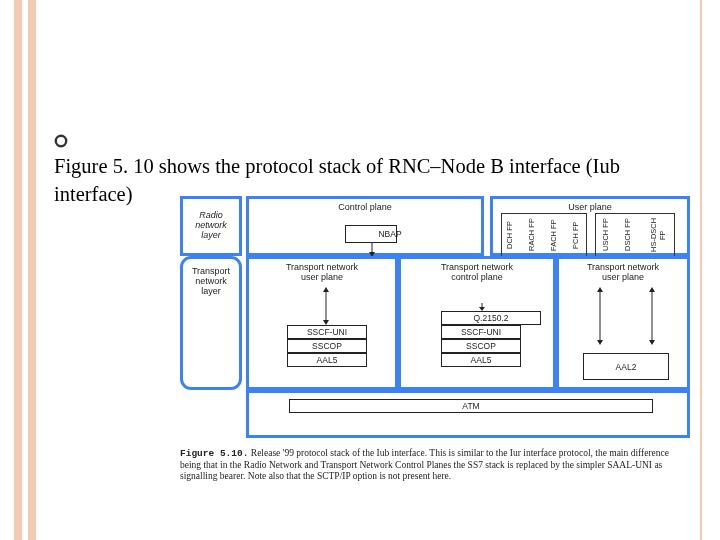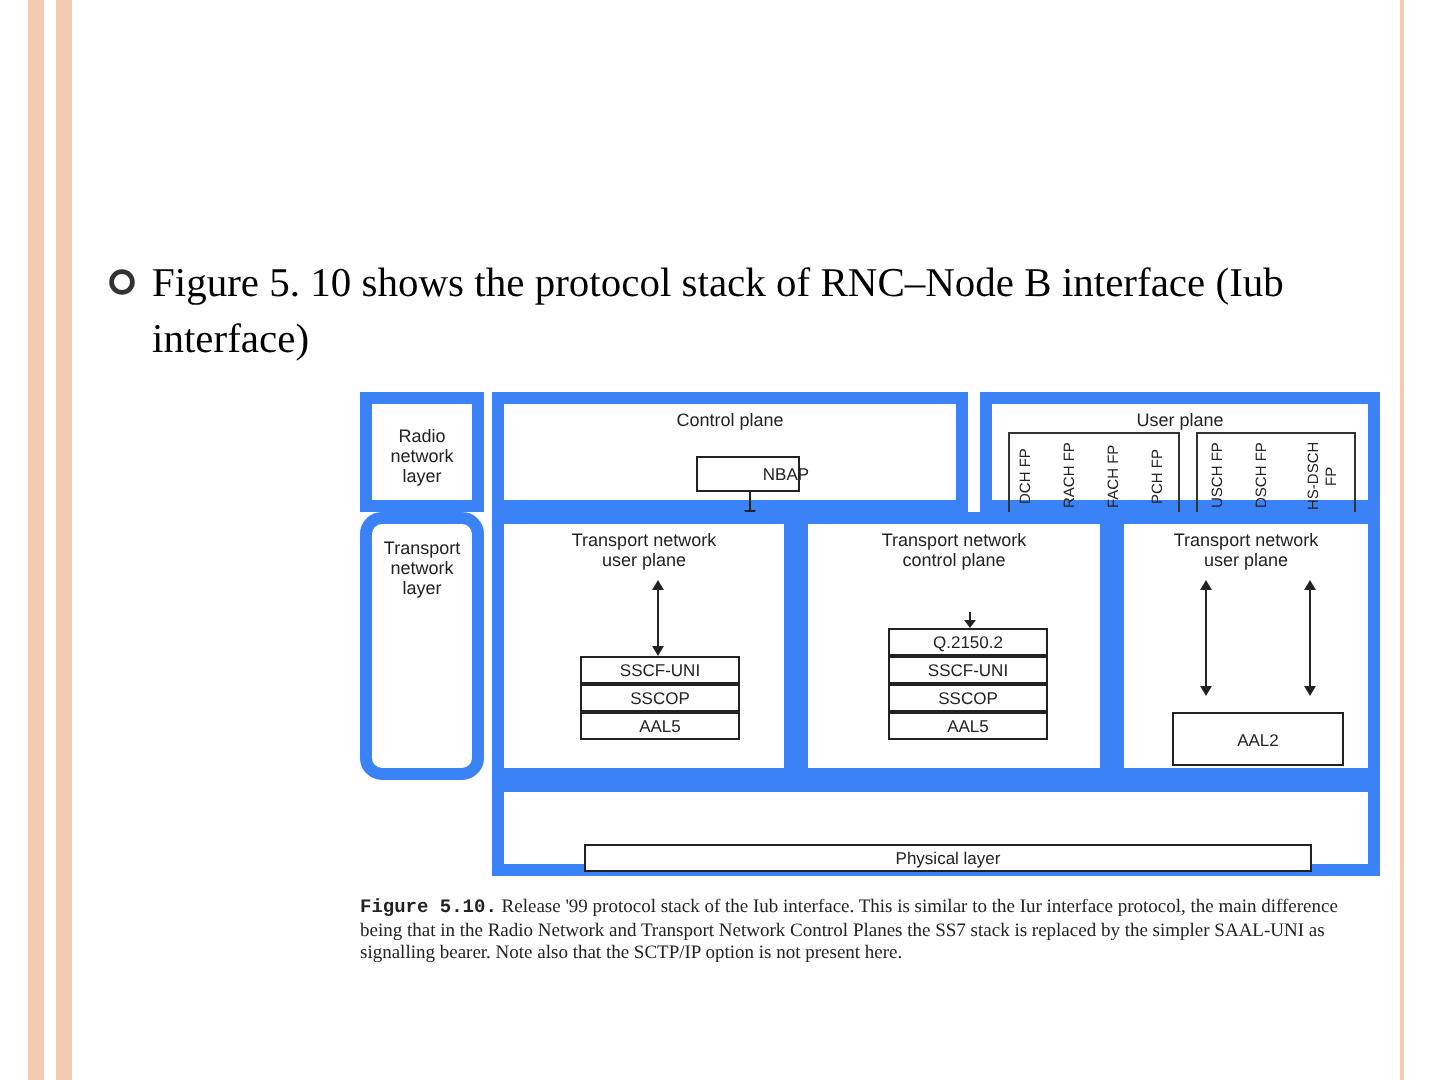--- a/index.html
+++ b/index.html
@@ -31,20 +31,21 @@
     bottom: 0;
     border-right: 2px solid #f4cbb2;
   }
   .bullet-row {
     position: absolute;
     top: 128px;
     left: 8px;
     right: 15px;
     display: flex;
     align-items: flex-start;
+    flex-direction: column;
   }
   .bullet-icon {
     flex: 0 0 auto;
     margin-right: 8px;
     margin-top: 6px;
   }
   .bullet-text {
     font-size: 20.5px;
     line-height: 1.38;
     color: #000;
@@ -53,21 +54,21 @@
     position: absolute;
     top: 196px;
     left: 134px;
     width: 512px;
     font-family: Arial, Helvetica, sans-serif;
     font-size: 9px;
     color: #222;
   }
   .panel {
     position: absolute;
-    border: 6px solid #3b82f6;
+    border: 3px solid #3b82f6;
     background: #fff;
     box-sizing: border-box;
   }
   .lbl {
     position: absolute;
     text-align: center;
     line-height: 1.1;
   }
   .boxed {
     border: 1px solid #222;
@@ -118,21 +119,21 @@
     <span class="bullet-icon">
       <svg width="14" height="14" viewBox="0 0 14 14">
         <circle cx="7" cy="7" r="5.2" fill="none" stroke="#333" stroke-width="2.4"></circle>
       </svg>
     </span>
     <span class="bullet-text">Figure 5. 10 shows the protocol stack of RNC–Node B interface (Iub interface)</span>
   </div>
 
   <div class="figure-wrap">
 
-    <div class="panel" style="left:0; top:0; width:62px; height:60px;">
+    <div class="panel" style="left:0; top:0; width:62px; height:60px;font-style:italic;">
       <div class="lbl" style="left:4px; right:4px; top:12px; white-space:pre-line;">Radio
 network
 layer</div>
     </div>
     <div class="panel" style="left:0; top:60px; width:62px; height:134px;border-radius:11px;">
       <div class="lbl" style="left:4px; right:4px; top:8px; white-space:pre-line;">Transport
 network
 layer</div>
     </div>
 
@@ -177,21 +178,21 @@
     </div>
 
     <div class="panel" style="left:218px; top:60px; width:158px; height:134px;">
       <div class="lbl" style="left:0; right:0; top:4px; white-space:pre-line;">Transport network
 control plane</div>
       <div class="boxed" style="left:40px; top:30px; width:80px; height:14px;margin-top:28px;">Q.2630.1</div>
       <svg style="position:absolute; left:76px; top:44px;" width="10" height="8">
           <line x1="5" y1="0" x2="5" y2="5" stroke="#222"></line>
           <polygon points="5,8 2,4 8,4" fill="#222"></polygon>
         </svg>
-      <div class="boxed" style="left:40px; top:52px; width:80px; height:14px;">Q.2150.2</div>
+      <div class="boxed" style="left:40px; top:52px; width:100px; height:14px;">Q.2150.2</div>
       <div class="boxed" style="left:40px; top:66px; width:80px; height:14px;">SSCF-UNI</div>
       <div class="boxed" style="left:40px; top:80px; width:80px; height:14px;">SSCOP</div>
       <div class="boxed" style="left:40px; top:94px; width:80px; height:14px;">AAL5</div>
     </div>
 
     <div class="panel" style="left:376px; top:60px; width:134px; height:134px;">
       <div class="lbl" style="left:0; right:0; top:4px; white-space:pre-line;">Transport network
 user plane</div>
       <svg style="position:absolute; left:36px; top:28px;" width="10" height="58">
           <line x1="5" y1="4" x2="5" y2="54" stroke="#222"></line>
@@ -200,21 +201,21 @@
         </svg>
       <svg style="position:absolute; left:88px; top:28px;" width="10" height="58">
           <line x1="5" y1="4" x2="5" y2="54" stroke="#222"></line>
           <polygon points="5,0 2,5 8,5" fill="#222"></polygon>
           <polygon points="5,58 2,53 8,53" fill="#222"></polygon>
         </svg>
       <div class="boxed" style="left:24px; top:94px; width:86px; height:27px;">AAL2</div>
     </div>
 
     <div class="panel" style="left:66px; top:194px; width:444px; height:48px;">
-      <div class="boxed" style="left:40px; top:26px; width:364px; height:14px;">Physical layer</div>
+      <div class="boxed" style="left:40px; top:6px; width:364px; height:14px;">ATM</div>
     </div>
 
     <div class="caption">
       <b>Figure 5.10.</b><span> Release '99 protocol stack of the Iub interface. This is similar to the Iur interface protocol, the main difference being that in the Radio Network and Transport Network Control Planes the SS7 stack is replaced by the simpler SAAL-UNI as signalling bearer. Note also that the SCTP/IP option is not present here.</span>
     </div>
   </div>
 
 </div>
 
 </body></html>

